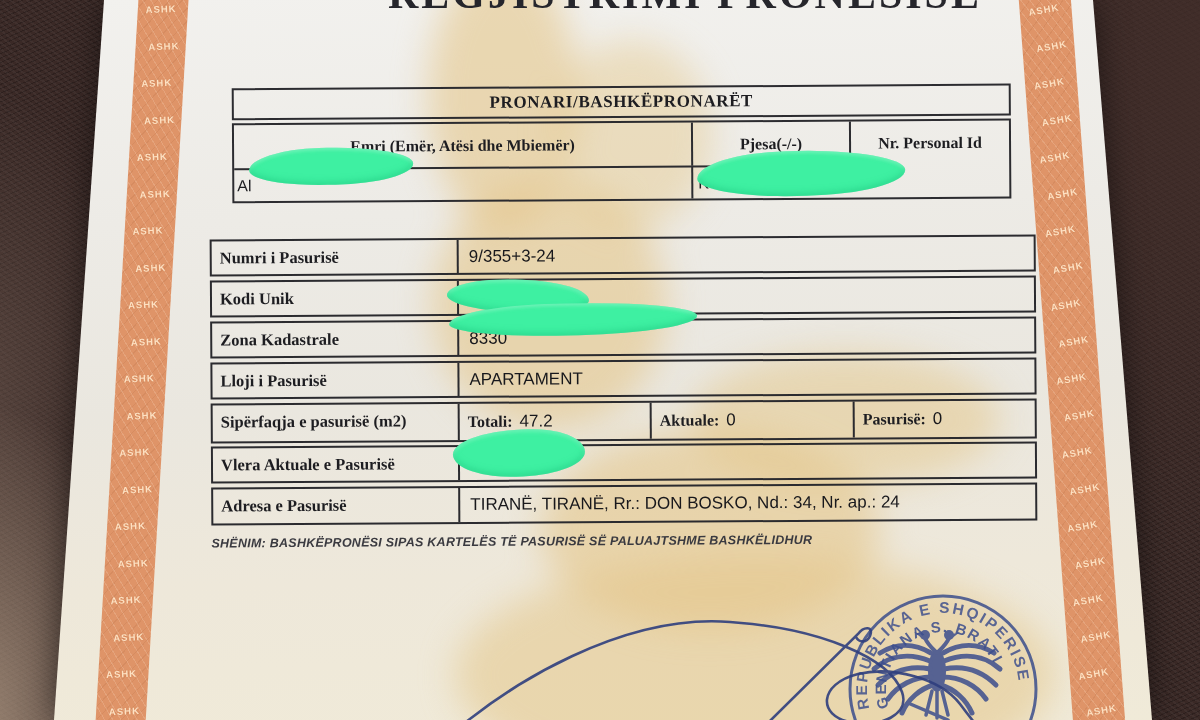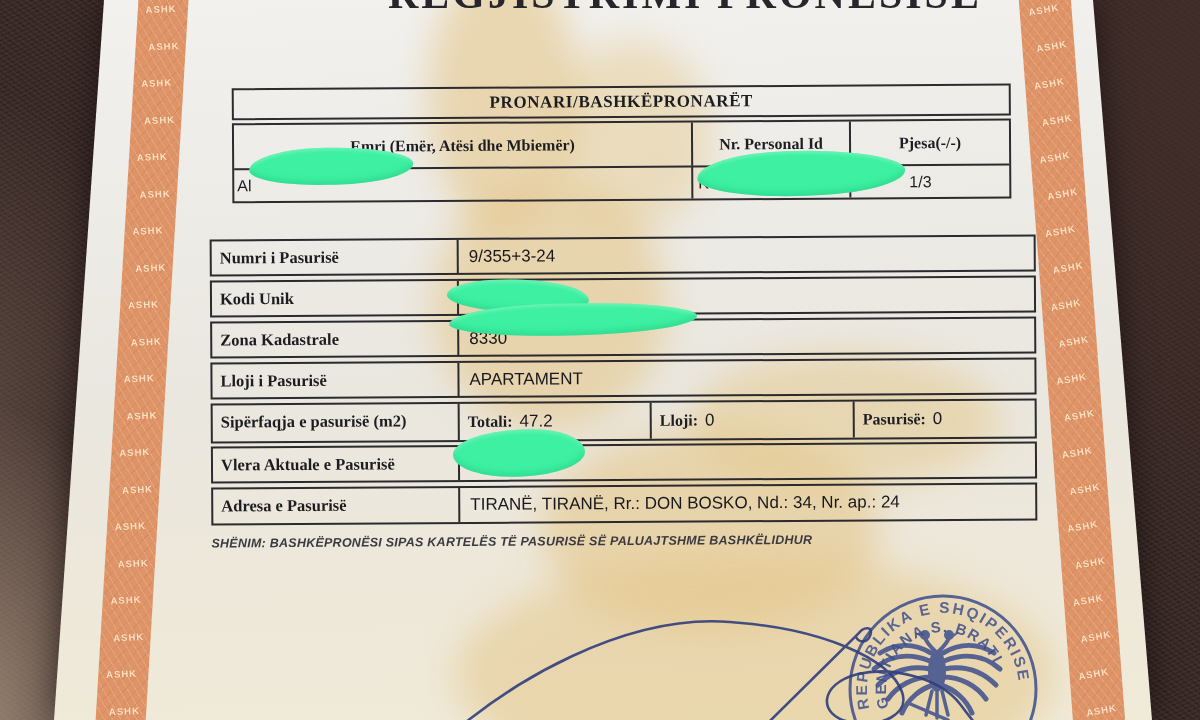--- a/index.html
+++ b/index.html
@@ -139,25 +139,24 @@
       </div>
 
   <div class="top-title">REGJISTRIMI PRONËSISË</div>
 
   <div class="doc">
 
     <div class="t1">
       <div class="t1-title">PRONARI/BASHKËPRONARËT</div>
       <div class="t1-grid">
         <div class="t1c">Emri (Emër, Atësi dhe Mbiemër)</div>
+        <div class="t1c bl">Pjesa(-/-)</div>
         <div class="t1c bl">Nr. Personal Id</div>
-        <div class="t1c bl">Pjesa(-/-)</div>
         <div class="t1c t1v name bt">Al</div>
         <div class="t1c t1v id bl bt">K</div>
-        <div class="t1c t1v share bl bt">1/3</div>
       </div>
     </div>
 
     <div class="t2row" style="top:237px">
       <div class="t2label">Numri i Pasurisë</div>
       <div class="t2value">9/355+3-24</div>
     </div>
     <div class="t2row" style="top:278px">
       <div class="t2label">Kodi Unik</div>
       <div class="t2value"></div>
@@ -171,21 +170,21 @@
       <div class="t2value">APARTAMENT</div>
     </div>
     <div class="t2row" style="top:401px;height:40px">
       <div class="t2label">Sipërfaqja e pasurisë (m2)</div>
       <div class="t2cells">
         <div class="t2cell c1">
           <span class="k">Totali:</span>
           <span class="v">47.2</span>
         </div>
         <div class="t2cell c2">
-          <span class="k">Lloji:</span>
+          <span class="k">Aktuale:</span>
           <span class="v">0</span>
         </div>
         <div class="t2cell c3">
           <span class="k">Pasurisë:</span>
           <span class="v">0</span>
         </div>
       </div>
     </div>
     <div class="t2row" style="top:444px">
       <div class="t2label">Vlera Aktuale e Pasurisë</div>

